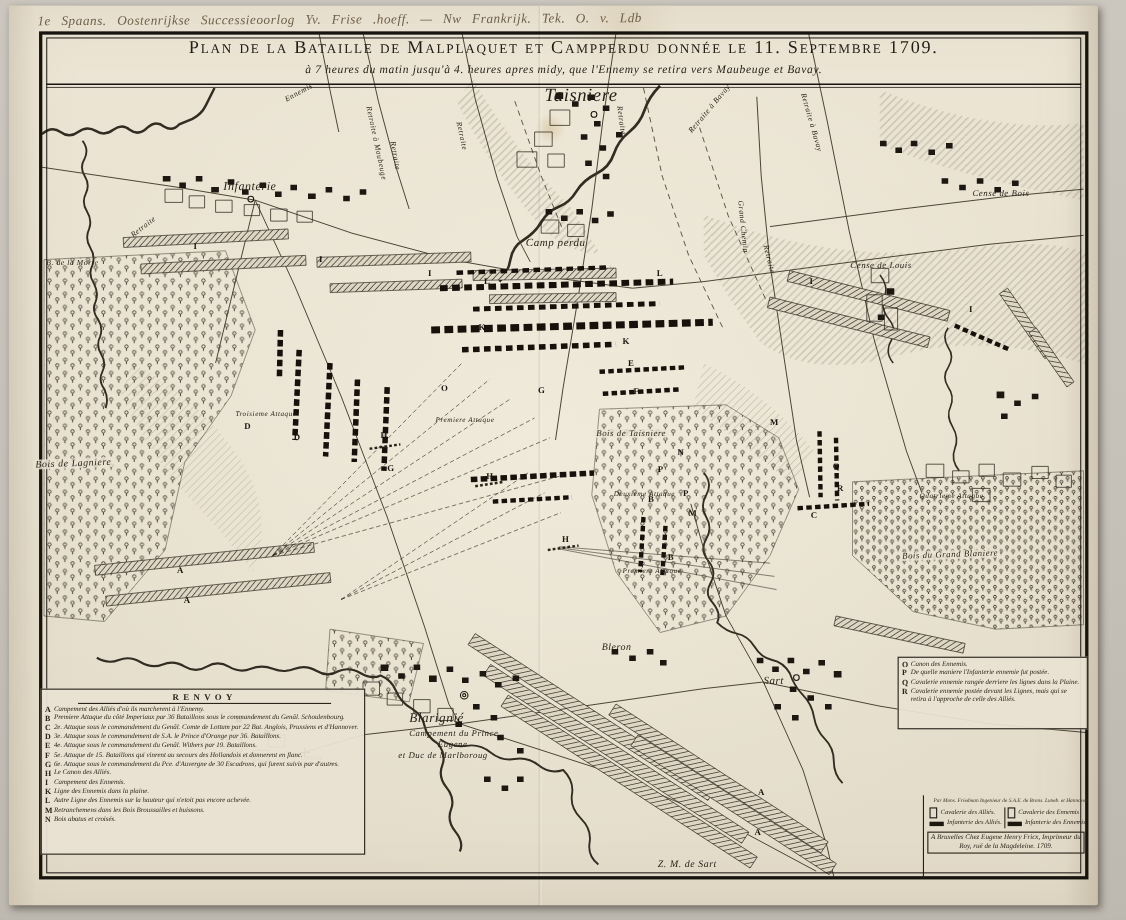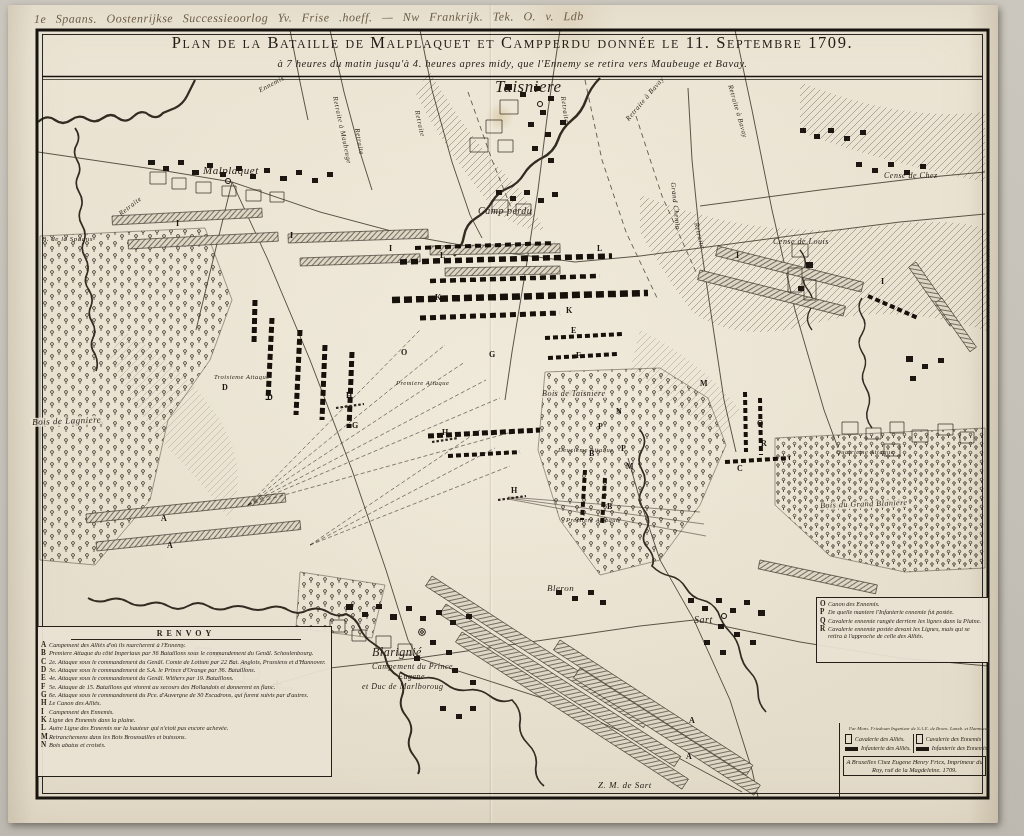--- a/index.html
+++ b/index.html
@@ -284,26 +284,26 @@
       <line x1="42" y1="79.5" x2="983" y2="79.5" stroke-width=".7"></line>
     </g>
   </svg>
 
   <div class="titleblock">
     <div class="t-main">Plan de la Bataille de Malplaquet et Campperdu donnée le 11. Septembre 1709.</div>
     <div class="t-sub">à 7 heures du matin jusqu'à 4. heures apres midy, que l'Ennemy se retira vers Maubeuge et Bavay.</div>
   </div>
 
   <div>
-    <span class="mlabel" style="left:203px;top:165px;font-size:11px">Malplaquet</span>
+    <span class="mlabel" style="left:203px;top:165px;font-size:11px">Infanterie</span>
     <span class="mlabel" style="left:495px;top:78px;font-size:17px">Taisniere</span>
-    <span class="mlabel" style="left:478px;top:206px;font-size:10px">Camp perdu</span>
-    <span class="mlabel" style="left:884px;top:172px;font-size:8px">Cense de Chez</span>
+    <span class="mlabel" style="left:478px;top:217px;font-size:10px">Camp perdu</span>
+    <span class="mlabel" style="left:884px;top:172px;font-size:8px">Cense de Bois</span>
     <span class="mlabel" style="left:773px;top:238px;font-size:8px">Cense de Louis</span>
-    <span class="mlabel" style="left:42px;top:236px;font-size:7px">B. de la Spaans</span>
+    <span class="mlabel" style="left:42px;top:236px;font-size:7px">B. de la Morte</span>
     <span class="mlabel lbl-bg" style="left:30px;top:418px;font-size:9px;transform:rotate(-2deg)">Bois de Lagniere</span>
     <span class="mlabel lbl-bg" style="left:540px;top:390px;font-size:8px">Bois de Taisniere</span>
     <span class="mlabel lbl-bg" style="left:818px;top:502px;font-size:8px;transform:rotate(-2deg)">Bois du Grand Blaniere</span>
     <span class="mlabel" style="left:372px;top:646px;font-size:12px">Blarignié</span>
     <span class="mlabel" style="left:372px;top:663px;font-size:8px">Campement du Prince</span>
     <span class="mlabel" style="left:398px;top:673px;font-size:8px">Eugene</span>
     <span class="mlabel" style="left:362px;top:683px;font-size:8px">et Duc de Marlboroug</span>
     <span class="mlabel" style="left:204px;top:684px;font-size:10px">Aulnoit</span>
     <span class="mlabel" style="left:266px;top:685px;font-size:8px">† Croix</span>
     <span class="mlabel" style="left:547px;top:584px;font-size:9px">Bleron</span>

